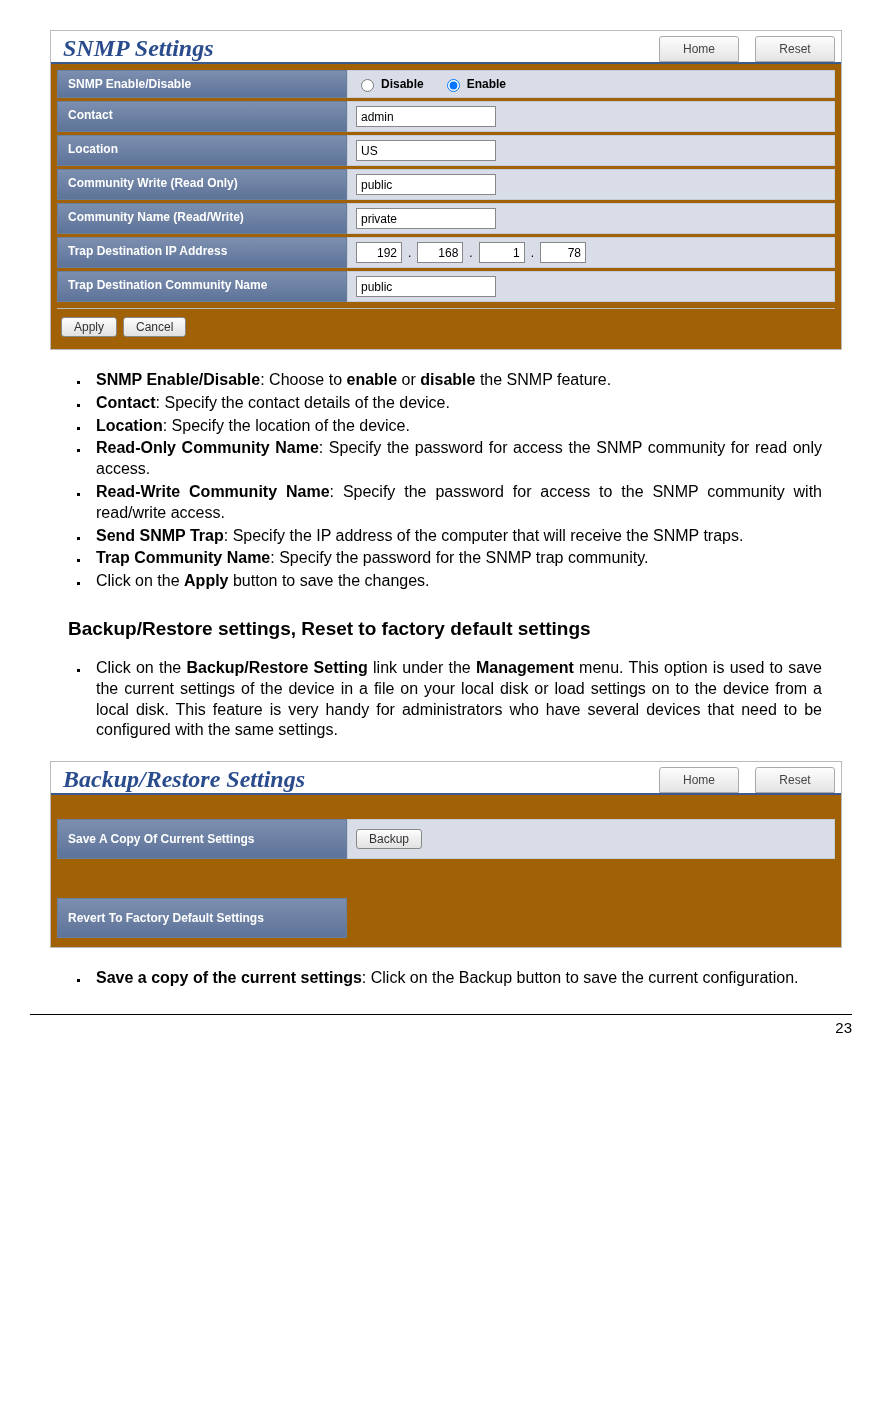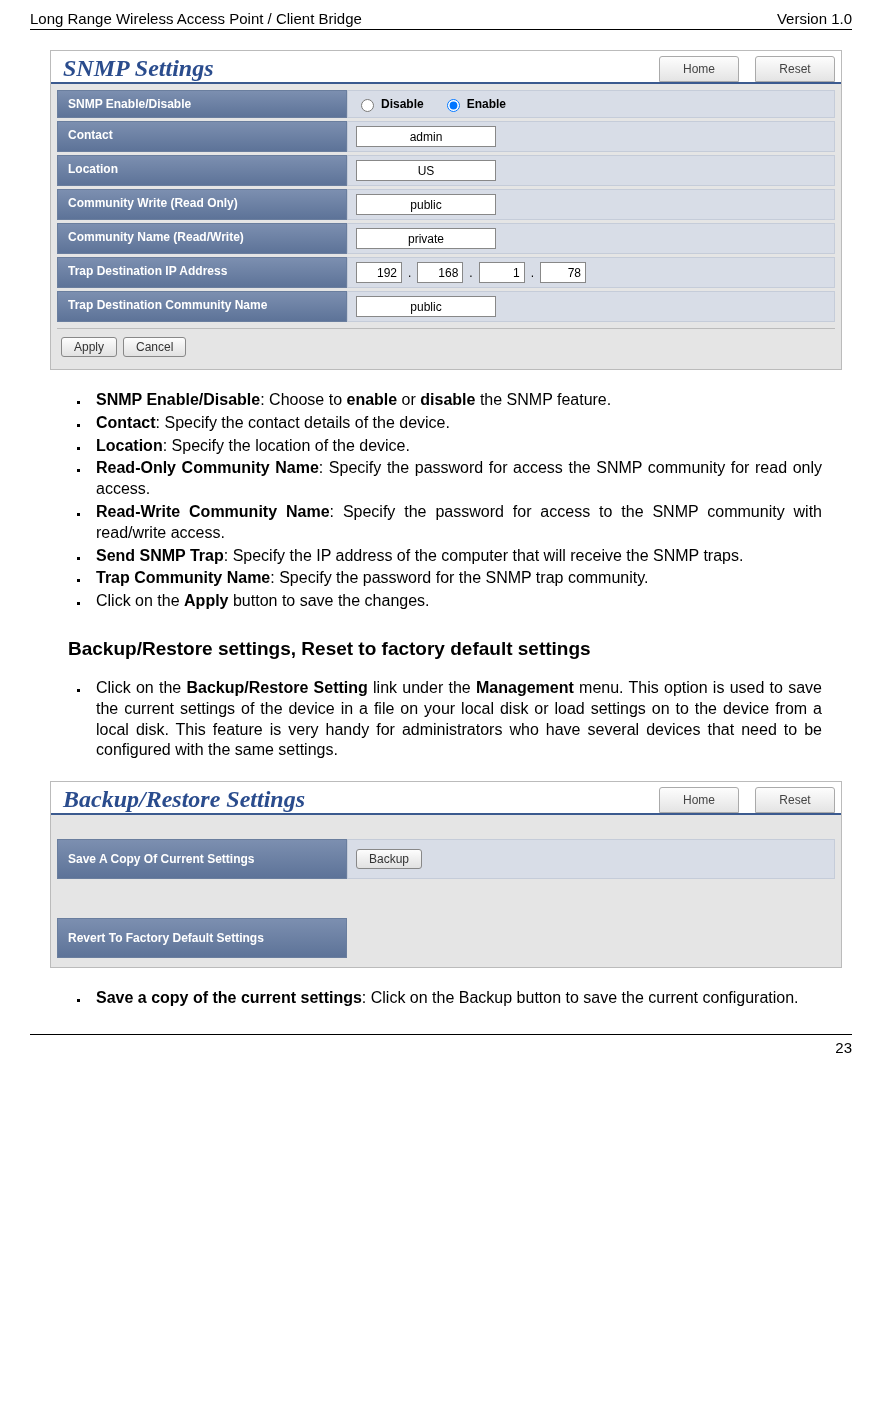--- a/index.html
+++ b/index.html
@@ -26,21 +26,21 @@
   .footer-bar {
     border-top: 1.5px solid #000;
     margin-top: 25px;
     padding-top: 4px;
     text-align: right;
     font-size: 15px;
   }
   .panel {
     margin: 20px 10px 20px 20px;
     border: 1px solid #bbb;
-    background: #e5e5e5;
+    background: #a16207;
   }
   .panel-titlebar {
     display: flex;
     align-items: center;
     justify-content: space-between;
     padding: 4px 6px 0 6px;
     border-bottom: 2px solid #3b5a8f;
     background: #fff;
   }
   .panel-title {
@@ -94,21 +94,21 @@
   }
   .row-value input[type="text"] {
     font-size: 12px;
     padding: 1px 4px;
     border: 1px solid #888;
     background: #fff;
     height: 17px;
     box-sizing: content-box;
   }
   .ip-oct { width: 36px; text-align: right; }
-  .txt-fld { width: 130px; text-align: center; }
+  .txt-fld { width: 130px; }
   .radio-wrap { display:flex; align-items:center; gap:4px; font-weight:bold; }
   .action-row {
     padding: 8px 4px 6px 4px;
     border-top: 1px solid #bbb;
     margin-top: 6px;
     display:flex; gap:6px;
   }
   .std-btn {
     background: linear-gradient(#fdfdfd,#e1e1e1);
     border: 1px solid #888;
@@ -138,24 +138,20 @@
   .spacer-row {
     height: 18px;
   }
   .file-field { width: 180px; }
 </style>
 </head>
 <body>
 
 <div class="page">
 
-  <div class="header-bar">
-    <span>Long Range Wireless Access Point / Client Bridge</span>
-    <span>Version 1.0</span>
-  </div>
 
   <div class="panel">
     <div class="panel-titlebar">
       <div class="panel-title">SNMP Settings</div>
       <div class="panel-title-buttons">
         <div class="tab-btn">Home</div>
         <div class="tab-btn">Reset</div>
       </div>
     </div>
     <div class="panel-body">

